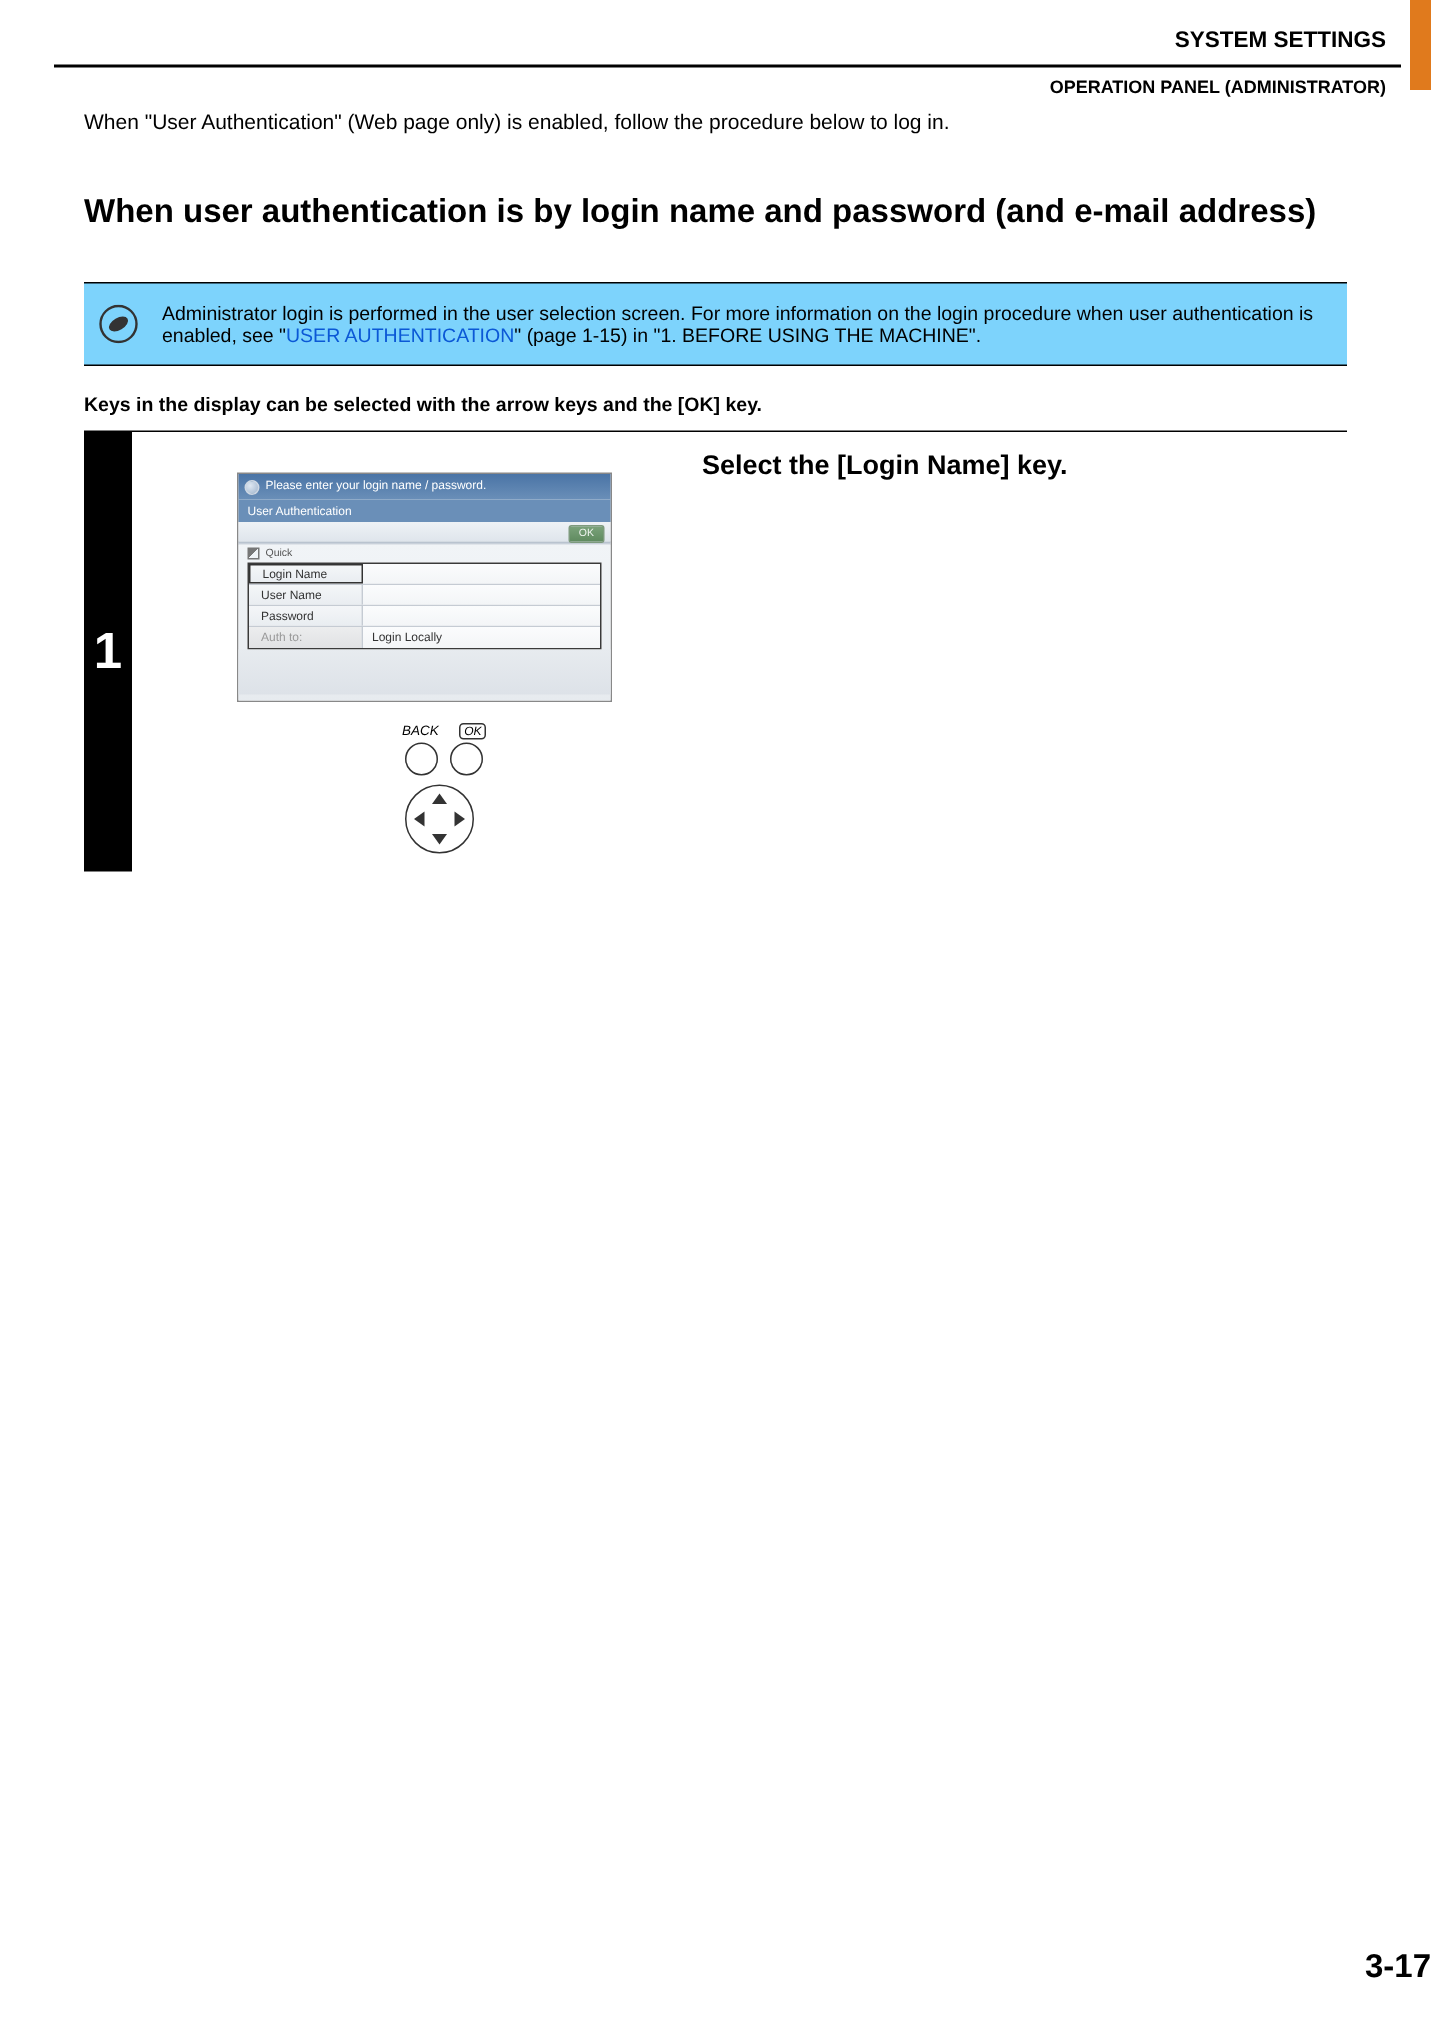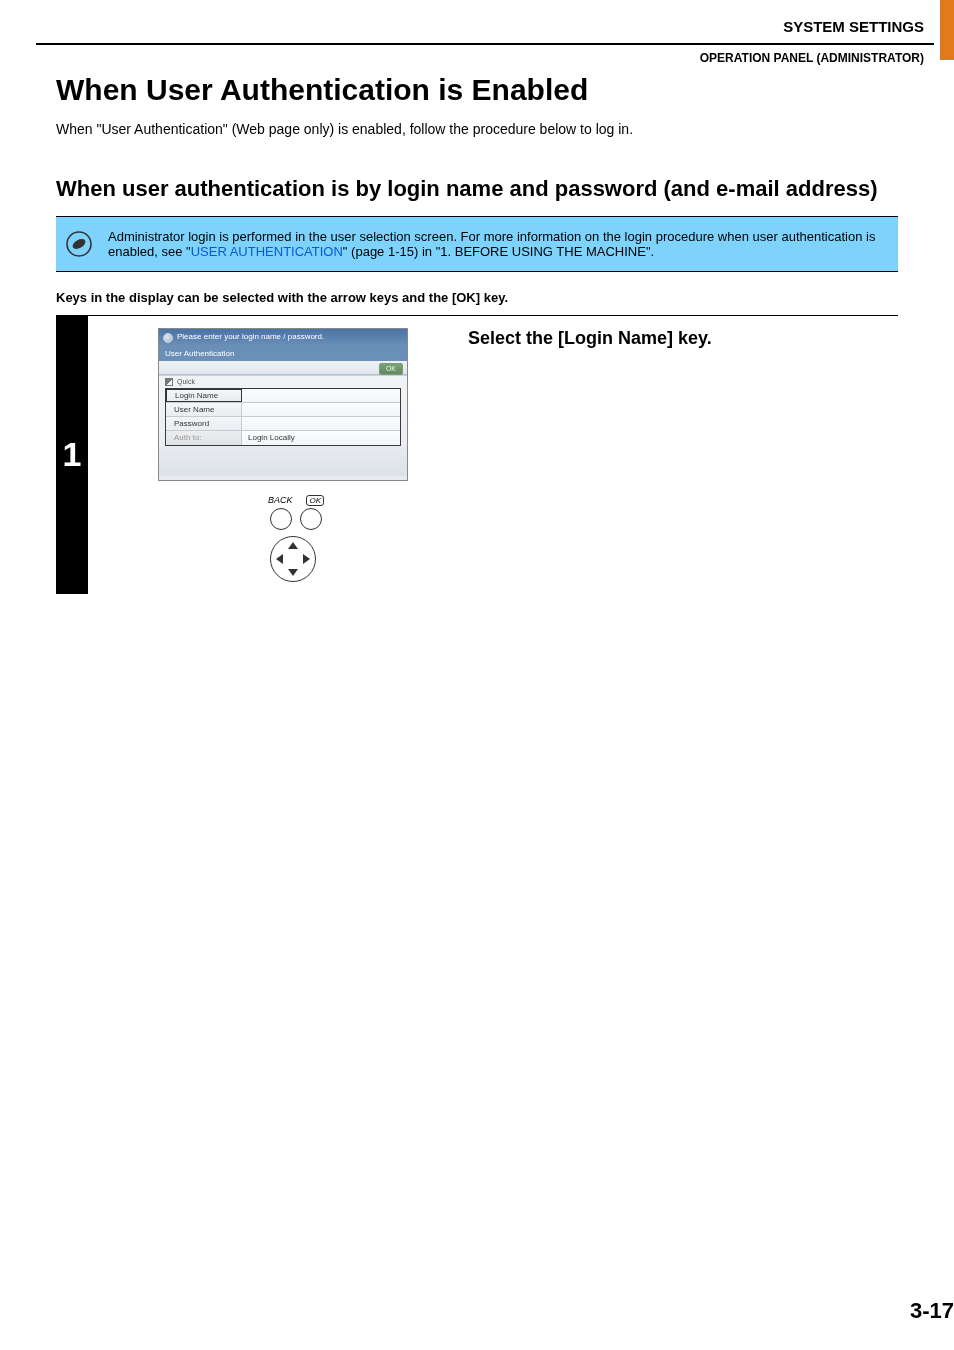--- a/index.html
+++ b/index.html
@@ -70,21 +70,21 @@
     flex-shrink: 0;
   }
   .note-icon svg { width: 100%; height: 100%; }
   .note-text {
     font-size: 13px;
   }
   h2.sub-title {
     font-size: 22px;
     font-weight: bold;
     margin-top: 38px;
-    margin-bottom: 12px;
+    margin-bottom: 32px;
     line-height: 1.3;
   }
   .note-box.grey2 {
     background: #7dd3fc;
   }
   .note-text .link {
     color: #0b58d6;
   }
   .keys-text {
     font-size: 13px;
@@ -107,20 +107,21 @@
     justify-content: center;
   }
   .step-body {
     flex: 1;
     display: flex;
     gap: 40px;
     padding: 12px 10px 12px 70px;
   }
   .screen-col {
     width: 270px;
+    margin-top: 15px;
   }
   .instruction-col {
     flex: 1;
   }
   .instruction-title {
     font-size: 18px;
     font-weight: bold;
   }
   
   .mock-screen {
@@ -301,21 +302,20 @@
 <body>
 
 <div class="header-area">
   <div class="orange-bar"></div>
   <div class="sys-settings">SYSTEM SETTINGS</div>
   <hr class="header-rule">
   <div class="op-panel">OPERATION PANEL (ADMINISTRATOR)</div>
 </div>
 
 <div class="content">
-  <h1 class="title">When User Authentication is Enabled</h1>
   <p class="intro-text">When "User Authentication" (Web page only) is enabled, follow the procedure below to log in.</p>
 
 
   <h2 class="sub-title">When user authentication is by login name and password (and e-mail address)</h2>
 
   <div class="note-box grey2">
     <span class="note-icon">
       <svg viewBox="0 0 26 26">
           <circle cx="13" cy="13" r="12" fill="none" stroke="#333" stroke-width="1.6"></circle>
           <ellipse cx="13" cy="13" rx="7" ry="4" transform="rotate(-30 13 13)" fill="#333"></ellipse>

